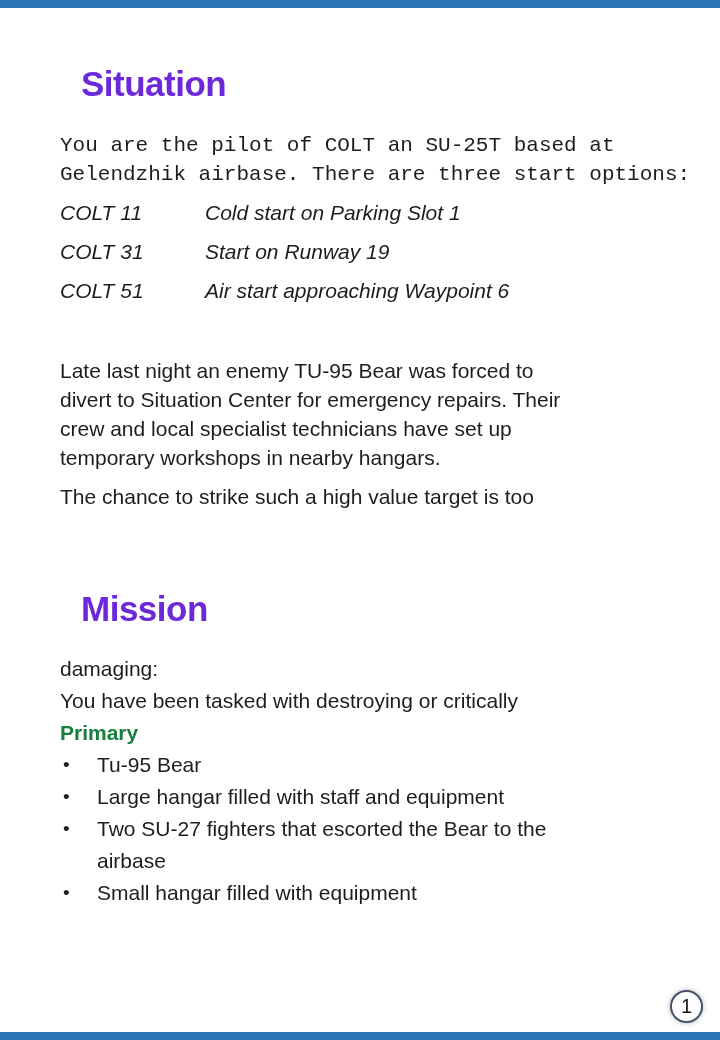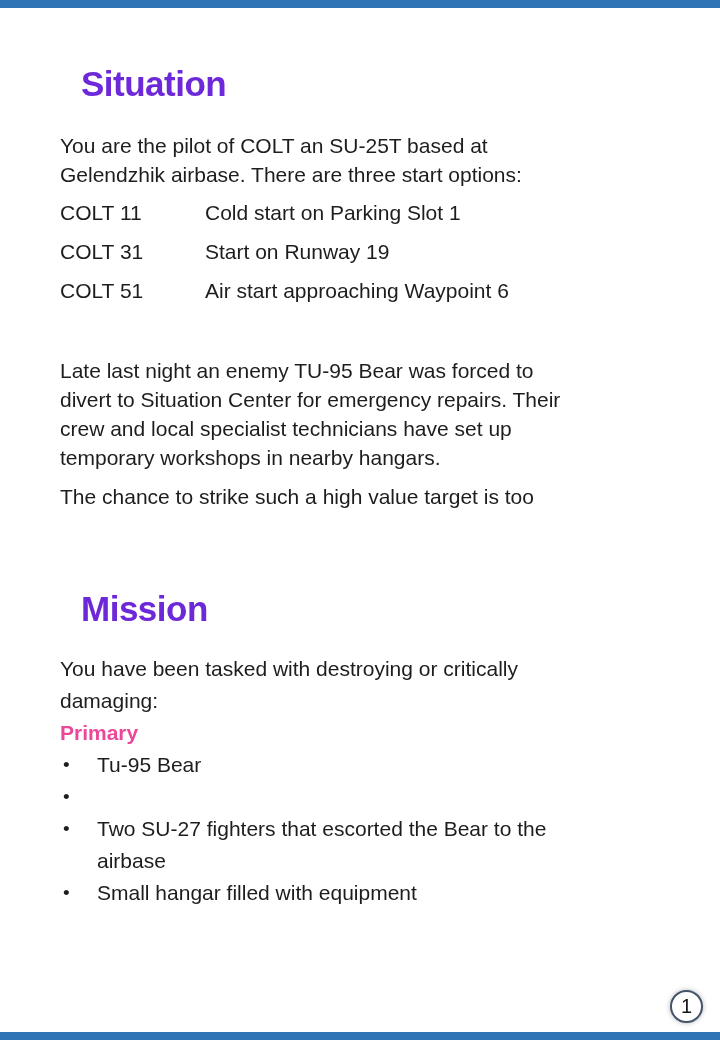--- a/index.html
+++ b/index.html
@@ -26,30 +26,30 @@
     margin-left: 22px;
   }
   #situation-heading { top: 64px; }
   #mission-heading   { top: 589px; }
 
   .body-block {
     position: absolute; left: 60px;
     font-size: 21px; line-height: 29px; color: #1d1d1d;
     white-space: nowrap;
   }
-  #situation-intro { top: 131px; }
+  #situation-intro { top: 131px; font-family: Liberation Mono, monospace; }
   #start-options   { top: 198px; }
   #situation-para2 { top: 356px; }
   #situation-para3 { top: 482px; }
 
-  .option-row { display: flex; margin-bottom: 10px; }
+  .option-row { display: flex; margin-bottom: 10px; font-style: italic; }
   .option-callsign { width: 145px; flex: none; }
 
   #mission-body { top: 653px; line-height: 32px; }
-  .bold-label { font-weight: 700; color: #ec4899; }
+  .bold-label { font-weight: 700; color: #15803d; }
 
   .bullet-row { display: flex; }
   .bullet-glyph { width: 34px; flex: none; padding-left: 3px; font-size: 19px; }
 
   .page-number-badge {
     position: absolute; left: 670px; top: 990px;
     width: 33px; height: 33px;
     background: #ffffff;
     border: 2px solid #44546A;
     border-radius: 50%;
@@ -93,31 +93,32 @@
   <div>temporary workshops in nearby hangars.</div>
 </div>
 
 <div class="body-block" id="situation-para3">
   <div>The chance to strike such a high value target is too</div>
 </div>
 
 <div class="h1" id="mission-heading">Mission</div>
 
 <div class="body-block" id="mission-body">
+  <div>damaging:</div>
   <div>You have been tasked with destroying or critically</div>
-  <div>damaging:</div>
 
   <div class="bold-label">Primary</div>
 
   <div class="bullet-row">
     <span class="bullet-glyph">•</span>
     <span>Tu-95 Bear</span>
   </div>
   <div class="bullet-row">
     <span class="bullet-glyph">•</span>
+    <span>Large hangar filled with staff and equipment</span>
   </div>
 
 
   <div class="bullet-row">
     <span class="bullet-glyph">•</span>
     <span>
       <div>Two SU-27 fighters that escorted the Bear to the</div>
       <div>airbase</div>
     </span>
   </div>

